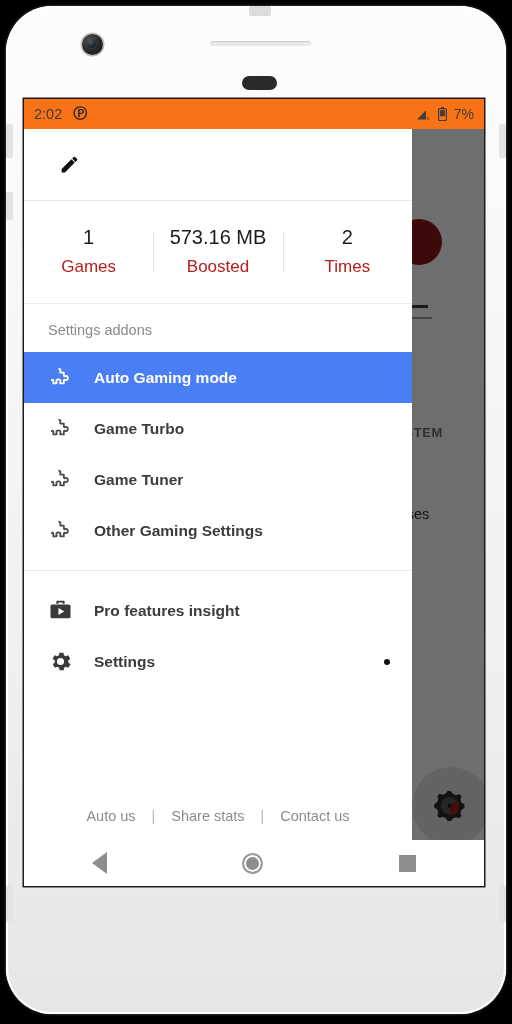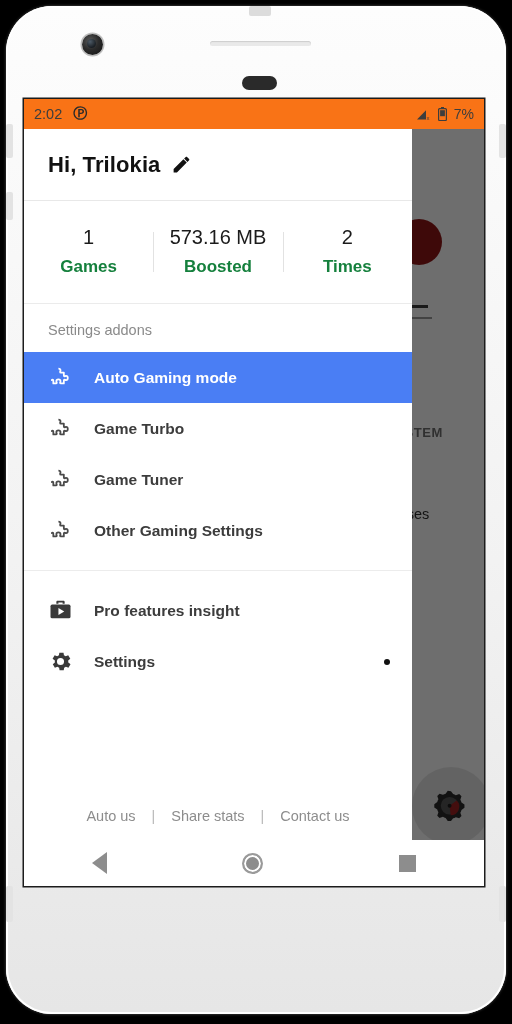--- a/index.html
+++ b/index.html
@@ -67,21 +67,21 @@
           display:flex;flex-direction:column;}
   .dr-header{height:72px;display:flex;align-items:center;padding:0 24px;box-sizing:border-box;
           border-bottom:1px solid #e8e8e8;}
   .dr-title{font-size:22px;font-weight:700;color:#111;letter-spacing:.1px;}
   .edit-ic{margin-left:11px;display:flex;align-items:center;}
 
   .stats{height:102px;display:flex;align-items:center;border-bottom:1px solid #ebebeb;}
   .stat{flex:1;text-align:center;position:relative;}
   .stat + .stat:before{content:"";position:absolute;left:0;top:10px;bottom:10px;width:1px;background:#e2e2e2;}
   .stat-v{font-size:20px;color:#1b1b1b;line-height:30px;}
-  .stat-l{font-size:17px;color:#15803d;line-height:30px;font-weight:bold;}
+  .stat-l{font-size:17px;color:#b91c1c;line-height:30px;}
 
   .sec-label{padding:18px 24px 14px;font-size:14.5px;color:#8a8a8a;}
 
   .item{height:51px;display:flex;align-items:center;padding:0 24px;box-sizing:border-box;position:relative;}
   .item.active{background:#4a7ef4;}
   .item .ic{width:34px;display:flex;align-items:center;}
   .item .lbl{font-size:15.5px;color:#3c3c3c;font-weight:600;margin-left:12px;}
   .item.active .lbl{color:#ffffff;}
   .dot{position:absolute;right:22px;top:50%;transform:translateY(-50%);
        width:6px;height:6px;border-radius:50%;background:#111;}
@@ -157,21 +157,20 @@
         <rect x="0.6" y="1.6" width="7.8" height="12" rx="1" fill="none" stroke="#3d3d3d" stroke-width="1.2"></rect>
         <rect x="2.1" y="3.2" width="4.8" height="6" fill="#3d3d3d"></rect>
       </svg>
       <span class="sb-batt">7%</span>
     </span>
   </div>
 
   <div class="drawer">
 
     <div class="dr-header">
-      <span class="dr-title">Hi, Trilokia</span>
       <span class="edit-ic">
         <svg width="21" height="21" viewBox="0 0 24 24">
           <path fill="#111" d="M3 17.2V21h3.8L18 9.8 14.2 6 3 17.2zM20.7 7.1c.4-.4.4-1 0-1.4l-2.4-2.4c-.4-.4-1-.4-1.4 0l-1.9 1.9L18.8 9l1.9-1.9z"></path>
         </svg>
       </span>
     </div>
 
     <div class="stats">
       <div class="stat">
         <div class="stat-v">1</div>

